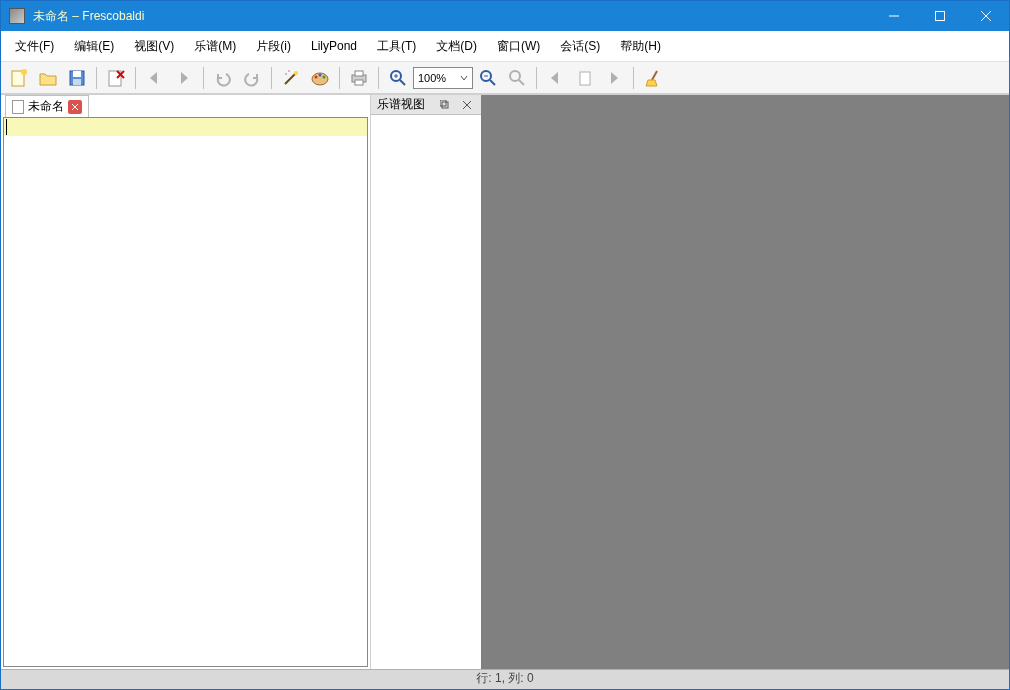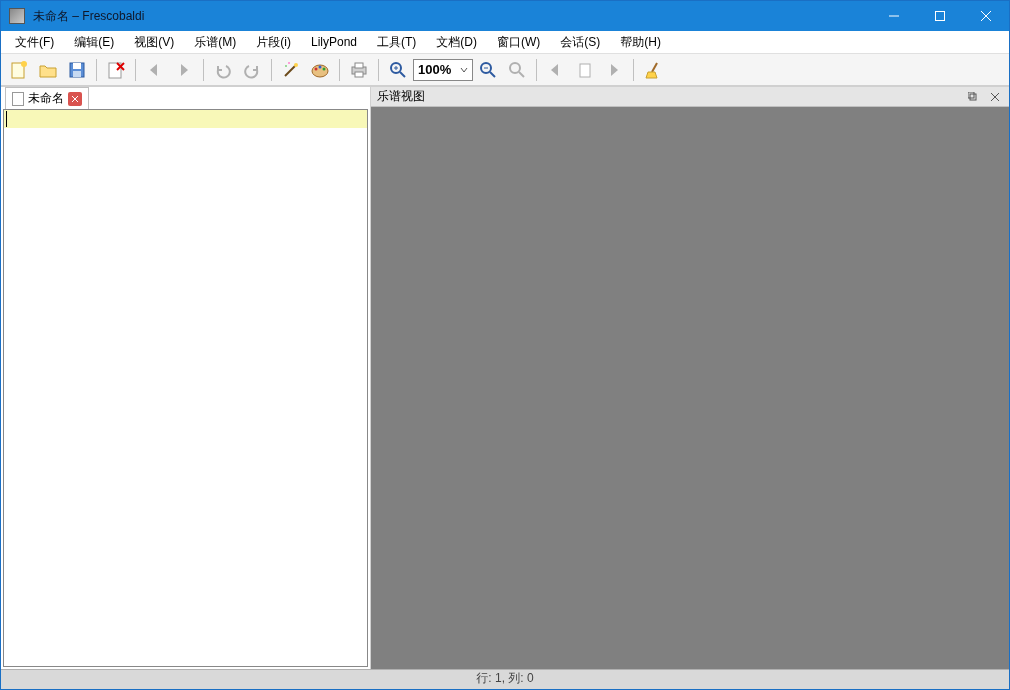--- a/index.html
+++ b/index.html
@@ -1,38 +1,38 @@
 <!DOCTYPE html>
 <html><head>
 <meta charset="utf-8">
 <style>
 * { box-sizing: border-box; margin: 0; padding: 0; }
 body { font-family: "Microsoft YaHei", "Segoe UI", Tahoma, sans-serif; font-size: 12px; background: #fff; overflow: hidden; }
 .window { width: 1010px; height: 690px; display: flex; flex-direction: column; border: 1px solid #1a6fc4; }
-.titlebar { height: 30px; background: #1a83d8; color: #0f172a; display: flex; align-items: center; padding: 0 0 0 8px; }
+.titlebar { height: 30px; background: #1a83d8; color: #fef9c3; display: flex; align-items: center; padding: 0 0 0 8px; }
 .titlebar .app-icon { width: 16px; height: 16px; background: linear-gradient(135deg,#888,#ccc); margin-right: 8px; border: 1px solid #555; }
 .titlebar .title-text { flex: 1; font-size: 12px; }
 .win-controls { display: flex; }
 .win-btn { width: 46px; height: 30px; display: flex; align-items: center; justify-content: center; color: #fff; }
-.menubar { height: 23px; background: #fff; display: flex; align-items: center; border-bottom: 1px solid #e0e0e0; padding: 0 4px; }
+.menubar { height: 31px; background: #fff; display: flex; align-items: center; border-bottom: 1px solid #e0e0e0; padding: 0 4px; }
 .menu-item { padding: 3px 10px; cursor: default; }
 .toolbar { height: 32px; background: #f5f5f5; border-bottom: 1px solid #d0d0d0; display: flex; align-items: center; padding: 0 4px; gap: 1px; }
 .tool-btn { width: 28px; height: 28px; display: flex; align-items: center; justify-content: center; border: 1px solid transparent; border-radius: 2px; }
 .tool-sep { width: 1px; height: 22px; background: #c0c0c0; margin: 0 4px; }
-.zoom-box { height: 22px; width: 60px; border: 1px solid #888; background: #fff; display: flex; align-items: center; padding: 0 4px; font-size: 13px; justify-content: space-between; font-weight: bold; }
+.zoom-box { height: 22px; width: 60px; border: 1px solid #888; background: #fff; display: flex; align-items: center; padding: 0 4px; font-size: 11px; justify-content: space-between; }
 .content { flex: 1; display: flex; border-top: 1px solid #d0d0d0; position: relative; }
 .left-pane { width: 370px; display: flex; flex-direction: column; border-right: 1px solid #d0d0d0; }
 .tab-strip { height: 22px; display: flex; align-items: flex-end; padding-left: 4px; background: #fff; }
 .tab { display: flex; align-items: center; padding: 2px 6px; background: #fff; border: 1px solid #c0c0c0; border-bottom: none; gap: 4px; font-size: 12px; }
 .tab .doc-icon { width: 12px; height: 14px; background: #fff; border: 1px solid #999; }
 .tab .close-badge { width: 14px; height: 14px; background: #d9534f; color: #fff; display: flex; align-items: center; justify-content: center; font-size: 10px; line-height: 1; border-radius: 2px; }
 .editor { flex: 1; border: 1px solid #888; margin: 0 2px 2px 2px; background: #fff; position: relative; }
 .highlight-line { height: 18px; background: #f8f8b8; width: 100%; }
 .cursor { position: absolute; top: 1px; left: 2px; width: 1px; height: 16px; background: #000; }
-.right-pane { flex: 1; display: flex; flex-direction: column; }
+.right-pane { flex: 1; display: flex; flex-direction: row; }
 .pane-header { height: 20px; background: #e5e5e5; border-bottom: 1px solid #c0c0c0; display: flex; align-items: center; padding: 0 6px; font-size: 12px; gap: 6px; }
 .pane-header .spacer { flex: 1; }
 .pane-hdr-btn { width: 16px; height: 16px; display: flex; align-items: center; justify-content: center; color: #444; }
 .score-view { flex: 1; background: #808080; }
 .statusbar { height: 20px; background: #d9d9d9; border-top: 1px solid #b0b0b0; display: flex; align-items: center; padding: 0 6px; font-size: 12px; color: #444; gap: 24px; flex-direction: column; }
 svg { display: block; }
 </style>
 </head>
 <body>
 

